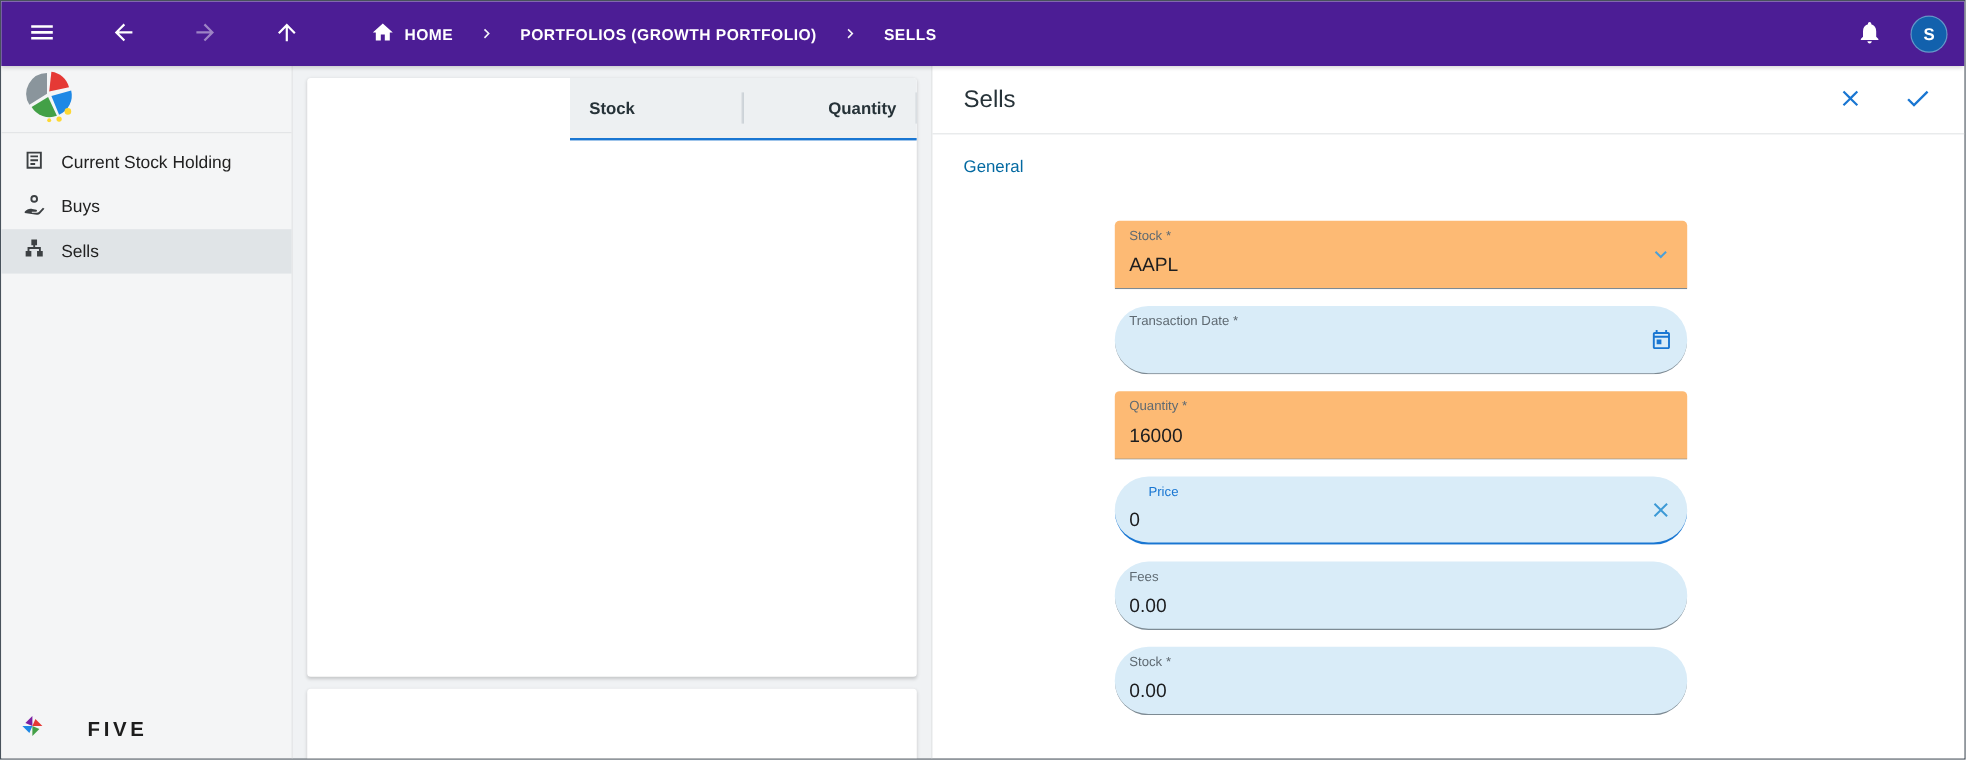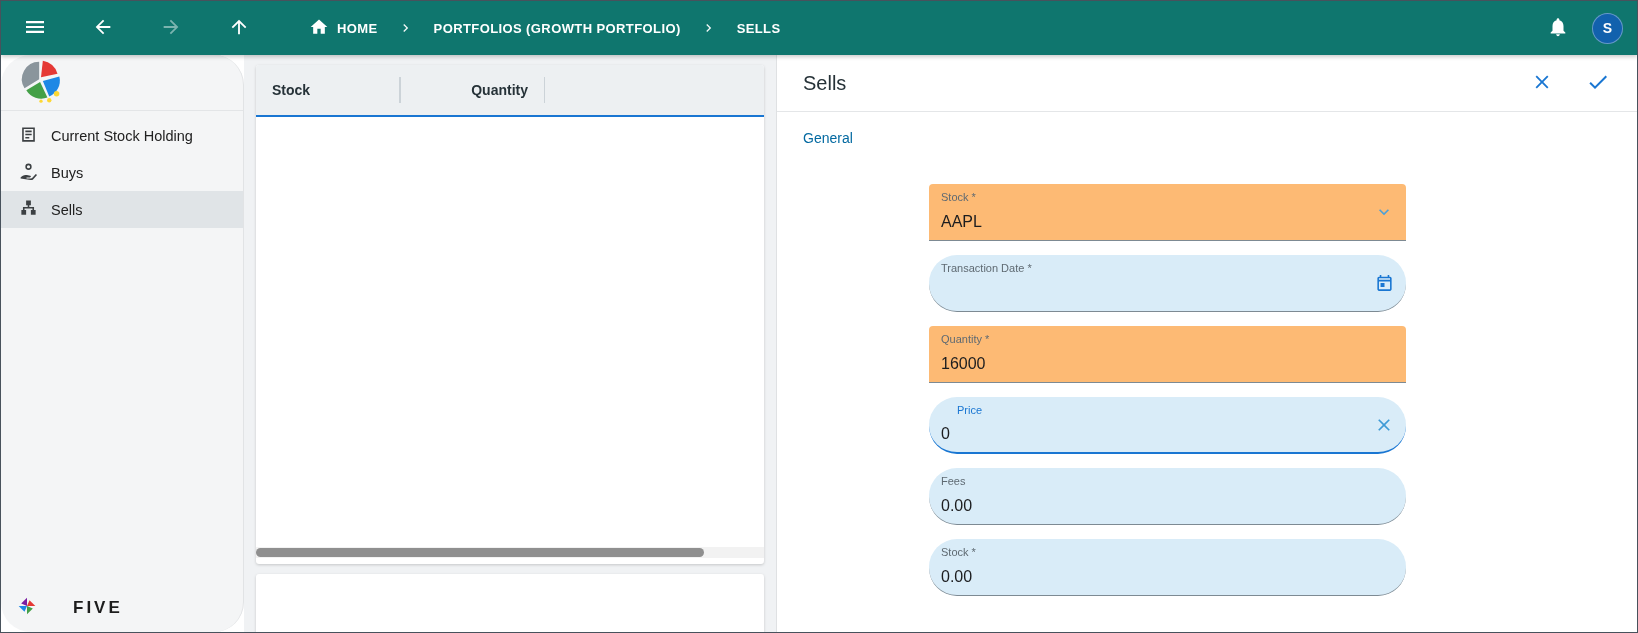--- a/index.html
+++ b/index.html
@@ -1,45 +1,45 @@
 <!DOCTYPE html>
 <html><head>
 <meta charset="utf-8">
 <style>
   * { margin:0; padding:0; box-sizing:border-box; }
   html,body { width:1638px; height:633px; }
   body { font-family:"Liberation Sans",sans-serif; background:#fff; overflow:hidden; }
   .frame { position:absolute; inset:0; border:1px solid #48525c; display:flex; flex-direction:column; overflow:hidden; background:#fff; }
 
   
-  .topbar { height:54px; background:#0f766e; display:flex; align-items:center; padding:0 14px; color:#fff; flex-shrink:0; box-shadow:0 2px 4px rgba(0,0,0,.2); position:relative; z-index:5;gap:28px; }
+  .topbar { height:54px; background:#4c1d95; display:flex; align-items:center; padding:0 14px; color:#fff; flex-shrink:0; box-shadow:0 2px 4px rgba(0,0,0,.2); position:relative; z-index:5;gap:28px; }
   .tb-btn { width:40px; height:40px; border:none; background:transparent; display:flex; align-items:center; justify-content:center; border-radius:50%; cursor:pointer; flex-shrink:0; }
   .tb-btn.disabled svg { opacity:.45; }
   .breadcrumb { display:flex; align-items:center; margin-left:22px; gap:6px; }
   .crumb { display:flex; align-items:center; gap:8px; color:#fff; text-decoration:none; font-size:13px; font-weight:700; letter-spacing:.4px; cursor:pointer; }
   .sep { display:flex; align-items:center; margin:0 14px; opacity:.95; }
   .tb-right { margin-left:auto; display:flex; align-items:center; gap:14px; }
   .avatar { width:31px; height:31px; border-radius:50%; background:#1261ad; border:1px solid rgba(255,255,255,.35); display:flex; align-items:center; justify-content:center; font-size:14px; font-weight:700; color:#fff; cursor:pointer; }
 
   
   .main { flex:1; display:flex; min-height:0; }
 
   
-  .sidebar { width:243px; background:#f4f5f6; border-right:1px solid #e1e3e5; display:flex; flex-direction:column; position:relative; flex-shrink:0;border-radius:30px; }
+  .sidebar { width:243px; background:#f4f5f6; border-right:1px solid #e1e3e5; display:flex; flex-direction:column; position:relative; flex-shrink:0; }
   .side-logo { height:56px; display:flex; align-items:center; padding:0 18px; border-bottom:1px solid #e3e5e7; }
   .side-menu { padding-top:6px; }
   .side-item { height:37px; display:flex; align-items:center; gap:13px; padding:0 18px; font-size:14.5px; color:#212121; cursor:pointer; }
   .side-item.selected { background:#e0e4e7; }
   .side-item svg { flex-shrink:0; }
   .side-footer { position:absolute; bottom:12px; left:16px; display:flex; align-items:center; gap:6px; }
   .brand-text { font-size:17px; font-weight:700; letter-spacing:3px; color:#1d1d1d;margin-left:30px; }
 
   
   .list-panel { width:532px; background:#f0f2f4; display:flex; flex-direction:column; padding:10px 12px 0; gap:10px; flex-shrink:0; min-height:0; }
-  .card { background:#fff; border-radius:3px; box-shadow:0 1px 3px rgba(0,0,0,.18); }
+  .card { background:#fff; border-radius:3px; box-shadow:0 1px 3px rgba(0,0,0,.18);align-items:flex-end; }
   .search-card { height:46px; display:flex; align-items:center; padding:0 4px 0 14px; gap:10px; flex-shrink:0; }
   .search-input { flex:1; border:none; outline:none; background:transparent; font-size:15px; color:#212121; font-family:"Liberation Sans",sans-serif; }
   .search-input::placeholder { color:#8f969c; }
   .add-btn { width:42px; height:40px; border:none; border-radius:4px; background:#fbc02d; display:flex; align-items:center; justify-content:center; cursor:pointer; margin-left:6px; flex-shrink:0; }
   .table-card { flex:1; min-height:0; display:flex; flex-direction:column; position:relative; overflow:hidden; }
   .thead { height:52px; background:#edf0f2; border-bottom:2px solid #1976d2; display:flex; align-items:center; flex-shrink:0; }
   .th { width:143px; font-size:14px; font-weight:700; color:#263238; padding:0 16px; }
   .th.num { text-align:right; }
   .col-sep { width:1px; height:26px; background:#ccd3d8; flex-shrink:0; }
   .tbody { flex:1; background:#fff; }

